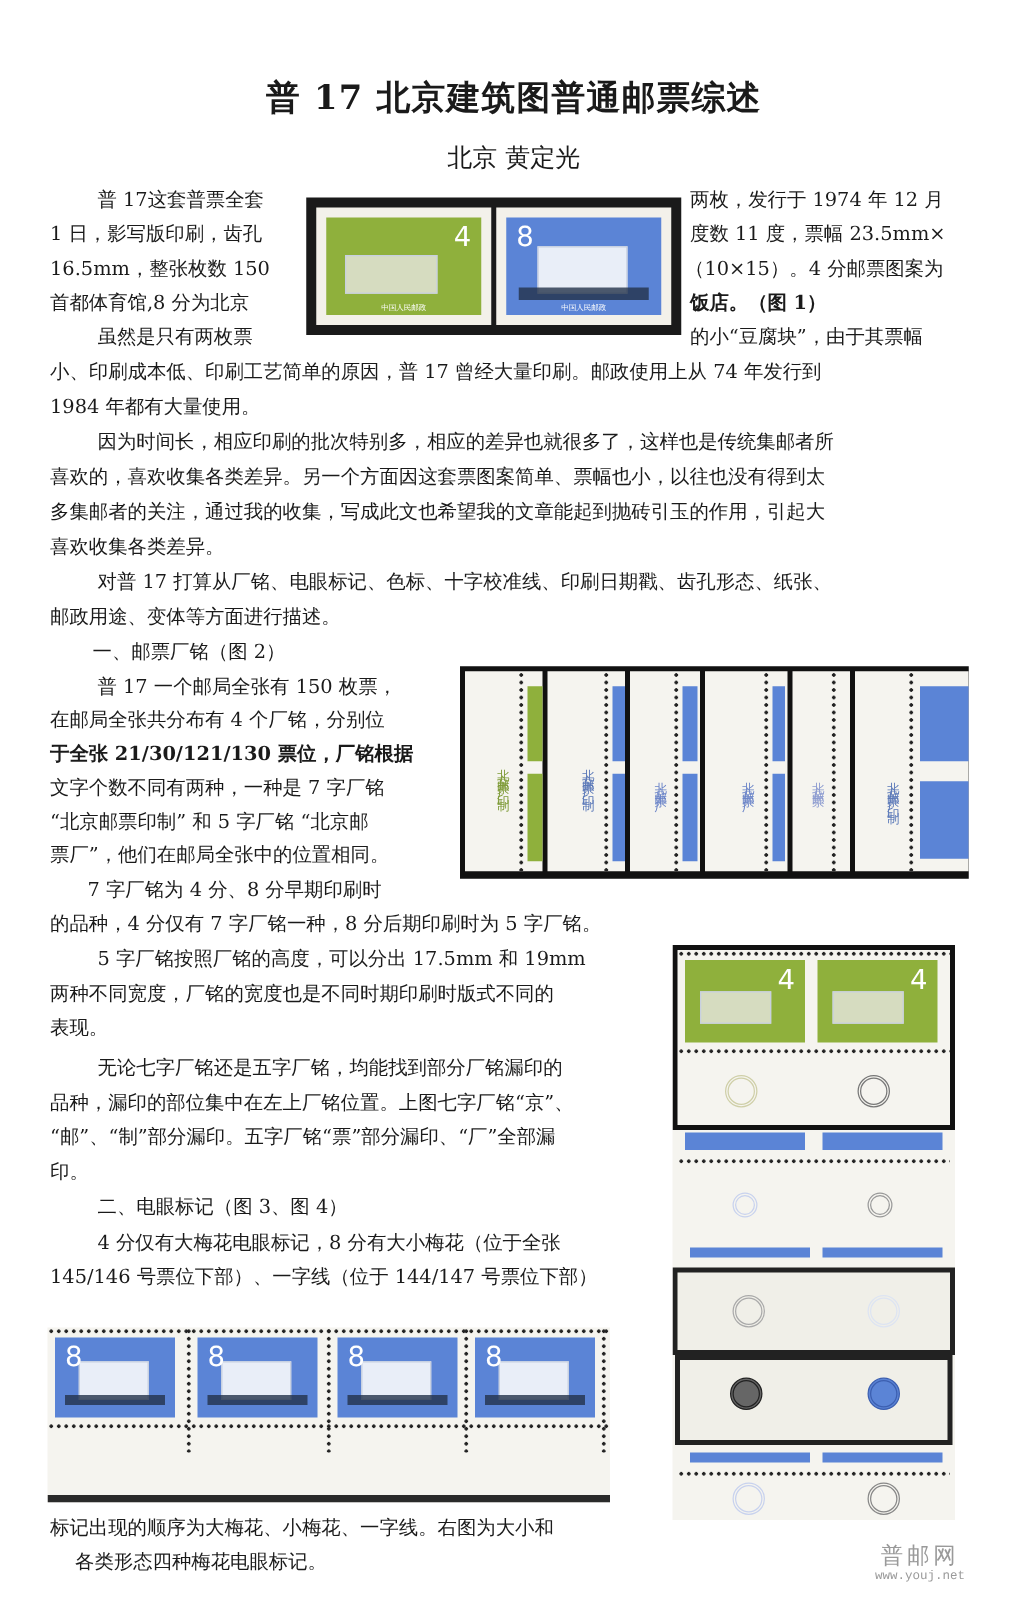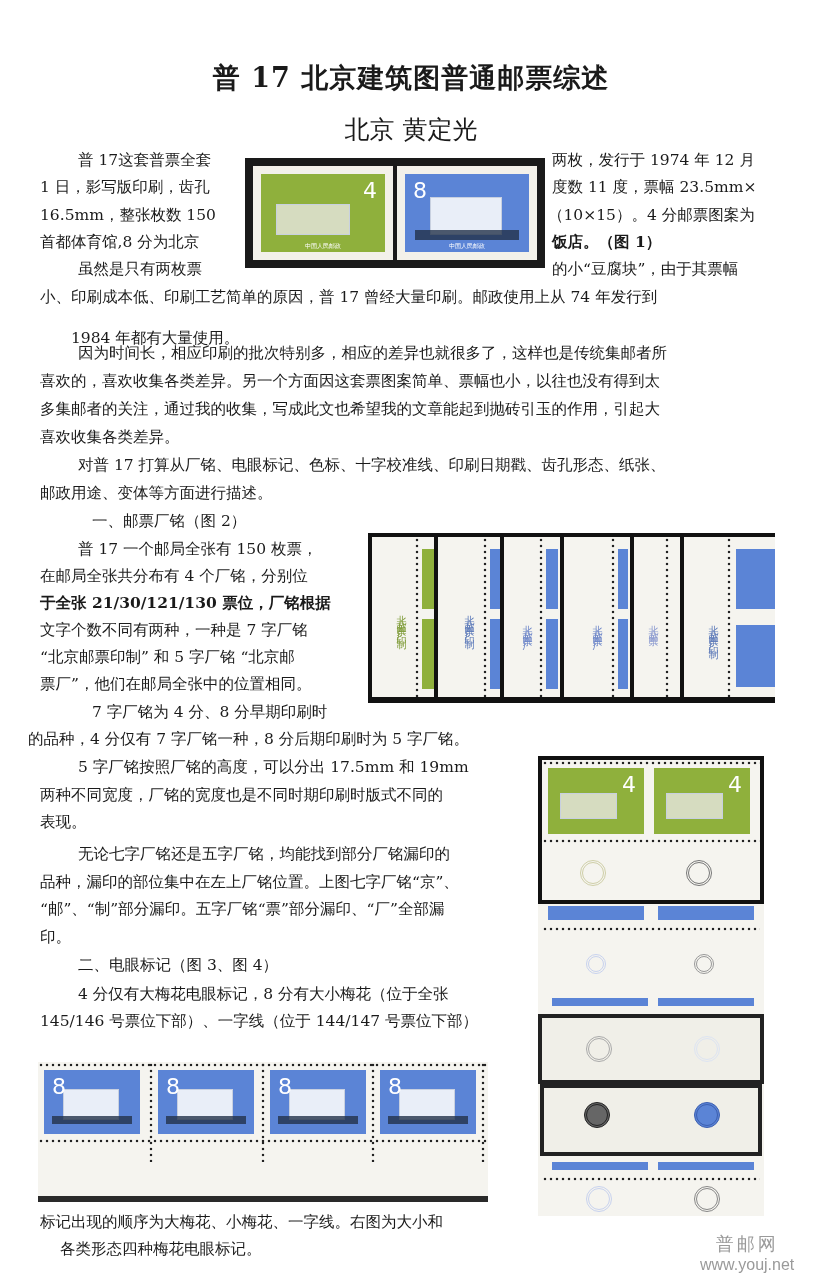--- a/index.html
+++ b/index.html
@@ -1,40 +1,40 @@
 <!DOCTYPE html>
 <html><head>
 <meta charset="utf-8">
 <style>
   html, body { margin:0; padding:0; background:#ffffff; }
   body { width:822px; height:1283px; position:relative; overflow:hidden;
          font-family:"DejaVu Serif","Liberation Serif",serif; color:#1a1a1a; }
   .abs { position:absolute; }
   .title { left:0; width:822px; top:60px; text-align:center; font-size:27px; font-weight:bold; letter-spacing:1px; }
-  .author { left:0; width:822px; top:113px; text-align:center; font-size:25px; }
+  .author { left:0; width:822px; top:113px; text-align:center; font-size:20px; }
   .line { position:absolute; font-size:15.5px; line-height:24px; white-space:nowrap; }
   
   .fig { position:absolute; background:#111; overflow:hidden; }
   .stamp { position:absolute; background:#f3f1ea; }
   .stamp .face { position:absolute; left:8px; top:8px; right:8px; bottom:8px; }
   .stamp .val { position:absolute; right:8px; top:4px; color:#fff; font-family:"DejaVu Sans",sans-serif; font-size:22px; }
   .stamp .val.left { left:8px; right:auto; }
   .stamp .bldg { position:absolute; left:20%; right:22%; top:30%; bottom:22%; background:#e9eef8; border:1px solid #c8d0e0; }
   .stamp .bldg.g { background:#d6dcc0; left:12%; right:28%; top:38%; }
   .stamp .trees { position:absolute; left:8%; right:8%; bottom:16%; height:12%; background:#23324a; opacity:0.8; }
   .stamp .foot { position:absolute; left:0; right:0; bottom:0; height:13%; font-size:6px; color:#fff; text-align:center; }
   .green { background:#8fb03c; }
   .blue { background:#5b84d6; }
   .perf { position:absolute; background-image:radial-gradient(circle,#222 1.4px,transparent 1.6px); background-size:6px 6px; }
   .sheet { position:absolute; background:#f5f4ef; }
   .imprint { position:absolute; writing-mode:vertical-rl; font-size:10px; letter-spacing:4px; }
   .flower { position:absolute; width:26px; height:26px; border-radius:50%; border:3px double #888; box-sizing:border-box; }
   .watermark { position:absolute; left:700px; top:1232px; text-align:center; color:#9a9a9a; }
   .wm-cn { font-size:18px; letter-spacing:3px; font-family:"DejaVu Serif",serif; }
-  .wm-url { font-size:16px; font-family:Liberation Sans, sans-serif; }
+  .wm-url { font-size:10px; font-family:Liberation Mono, monospace; }
 </style>
 </head>
 <body>
 
 <div class="abs title">普 17  北京建筑图普通邮票综述</div>
 <div class="abs author">北京  黄定光</div>
 
 <div class="line" style="left:78px;top:148px;">普 17这套普票全套</div>
 <div class="line" style="left:552px;top:148px;">两枚，发行于 1974 年 12 月</div>
 <div class="line" style="left:40px;top:175px;">1 日，影写版印刷，齿孔</div>
@@ -58,37 +58,37 @@
     <div class="face blue">
       <div class="bldg"></div>
       <div class="trees"></div>
       <div class="val left">8</div>
       <div class="foot">中国人民邮政</div>
     </div>
   </div>
 </div>
 
 <div class="line" style="left:40px;top:285px;">小、印刷成本低、印刷工艺简单的原因，普 17 曾经大量印刷。邮政使用上从 74 年发行到</div>
-<div class="line" style="left:40px;top:326px;margin-left:31px;">1984 年都有大量使用。</div>
+<div class="line" style="left:40px;top:313px;">1984 年都有大量使用。</div>
 <div class="line" style="left:78px;top:341px;">因为时间长，相应印刷的批次特别多，相应的差异也就很多了，这样也是传统集邮者所</div>
 <div class="line" style="left:40px;top:369px;">喜欢的，喜欢收集各类差异。另一个方面因这套票图案简单、票幅也小，以往也没有得到太</div>
 <div class="line" style="left:40px;top:397px;">多集邮者的关注，通过我的收集，写成此文也希望我的文章能起到抛砖引玉的作用，引起大</div>
 <div class="line" style="left:40px;top:425px;">喜欢收集各类差异。</div>
 <div class="line" style="left:78px;top:453px;">对普 17 打算从厂铭、电眼标记、色标、十字校准线、印刷日期戳、齿孔形态、纸张、</div>
 <div class="line" style="left:40px;top:481px;">邮政用途、变体等方面进行描述。</div>
-<div class="line" style="left:92px;top:509px;">一、邮票厂铭（图 2）</div>
+<div class="line" style="left:74px;top:509px;">一、邮票厂铭（图 2）</div>
 
 <div class="line" style="left:78px;top:537px;">普 17 一个邮局全张有 150 枚票，</div>
 <div class="line" style="left:40px;top:564px;">在邮局全张共分布有 4 个厂铭，分别位</div>
 <div class="line" style="left:40px;top:591px;font-weight:bold;">于全张  21/30/121/130 票位，厂铭根据</div>
 <div class="line" style="left:40px;top:618px;">文字个数不同有两种，一种是 7 字厂铭</div>
 <div class="line" style="left:40px;top:645px;">“北京邮票印制” 和 5 字厂铭 “北京邮</div>
 <div class="line" style="left:40px;top:672px;">票厂”，他们在邮局全张中的位置相同。</div>
-<div class="line" style="left:92px;top:700px;text-align:right;">7 字厂铭为 4 分、8 分早期印刷时</div>
-<div class="line" style="left:28px;top:727px;">的品种，4 分仅有 7 字厂铭一种，8 分后期印刷时为 5 字厂铭。</div>
+<div class="line" style="left:70px;top:700px;text-align:right;">7 字厂铭为 4 分、8 分早期印刷时</div>
+<div class="line" style="left:40px;top:727px;">的品种，4 分仅有 7 字厂铭一种，8 分后期印刷时为 5 字厂铭。</div>
 
 <div class="fig" style="left:368px;top:533px;width:407px;height:170px;">
   <div class="sheet" style="left:4px;top:4px;width:62px;height:160px;">
     <div class="perf" style="left:42px;top:0;width:6px;height:160px;"></div>
     <div class="green abs" style="left:50px;top:12px;width:12px;height:60px;"></div>
     <div class="green abs" style="left:50px;top:82px;width:12px;height:70px;"></div>
     <div class="imprint" style="left:22px;top:70px;color:#7d9a36;">北京邮票厂印制</div>
   </div>
   <div class="sheet" style="left:70px;top:4px;width:62px;height:160px;">
     <div class="perf" style="left:44px;top:0;width:6px;height:160px;"></div>

